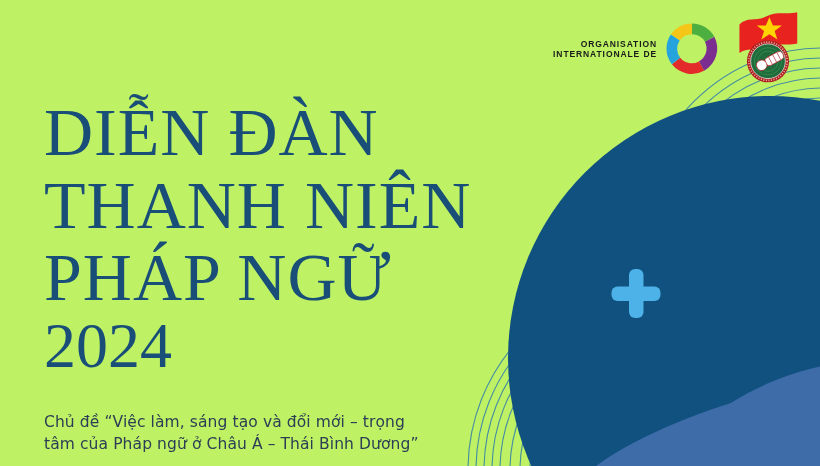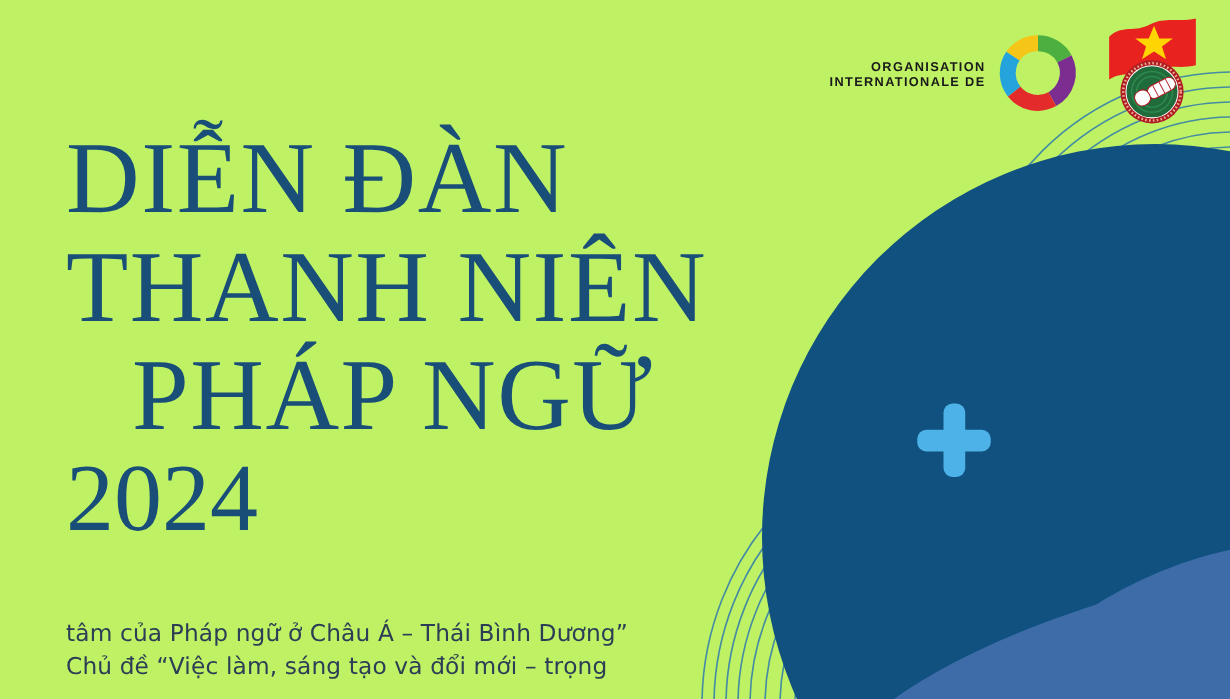--- a/index.html
+++ b/index.html
@@ -62,35 +62,35 @@
     color:#141414;
     margin-top:2px;
     white-space:nowrap;
   }
   #oif-ring{display:block;}
   #hcm-logo{display:block;}
 
   
   #headline{
     position:absolute;
-    left:44px; top:86px;
+    left:44px; top:100px;
     z-index:4;
   }
   .title-line{
     font-family:"Liberation Serif", serif;
     font-weight:400;
     color:#194e78;
     font-size:68px;
     line-height:.95;
     letter-spacing:1px;
     white-space:nowrap;
     margin:0;
   }
   .title-line.l2{margin-top:8px;}
-  .title-line.l3{margin-top:8px;margin-left:44px;}
+  .title-line.l3{margin-top:8px;}
   .title-line.l4{margin-top:6px;font-size:64px;letter-spacing:0;}
 
   #subtitle{
     position:absolute;
     left:44px; top:411px;
     z-index:4;
     width:430px;
   }
   .sub-line{
     font-family:"DejaVu Sans", sans-serif;
@@ -209,17 +209,17 @@
   </div>
 
   <div id="headline">
     <div class="title-line l1">DIỄN ĐÀN</div>
     <div class="title-line l2">THANH NIÊN</div>
     <div class="title-line l3">PHÁP NGỮ</div>
     <div class="title-line l4">2024</div>
   </div>
 
   <div id="subtitle">
+    <div class="sub-line">Chủ đề “Việc làm, sáng tạo và đổi mới – trọng</div>
     <div class="sub-line">tâm của Pháp ngữ ở Châu Á – Thái Bình Dương”</div>
-    <div class="sub-line">Chủ đề “Việc làm, sáng tạo và đổi mới – trọng</div>
   </div>
 
 </div>
 
 </body></html>

